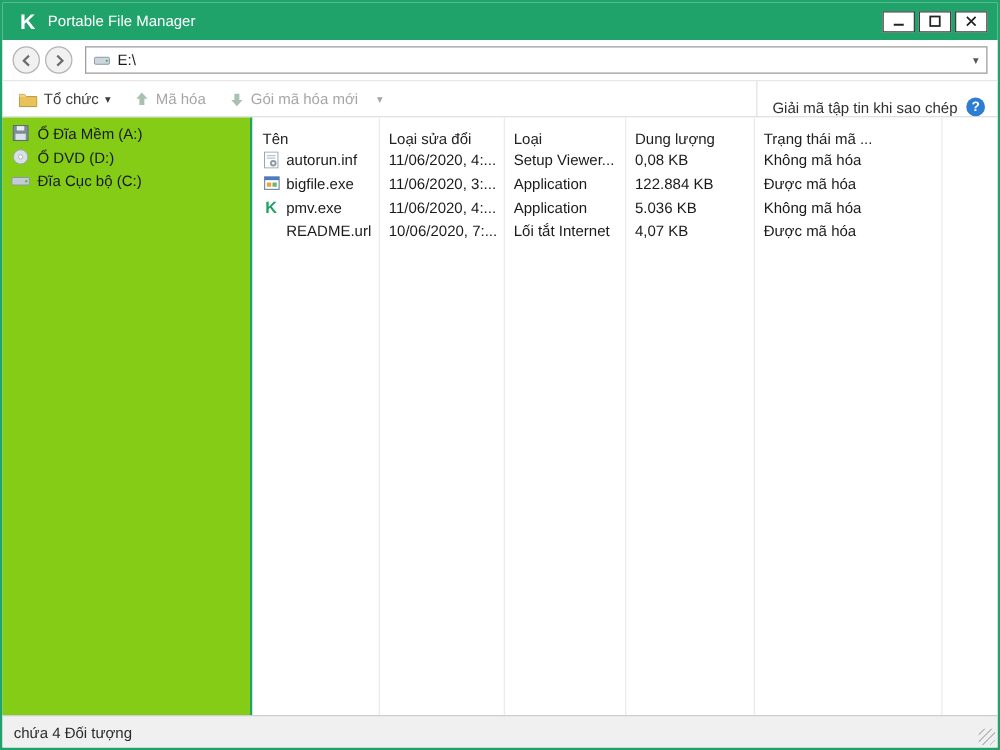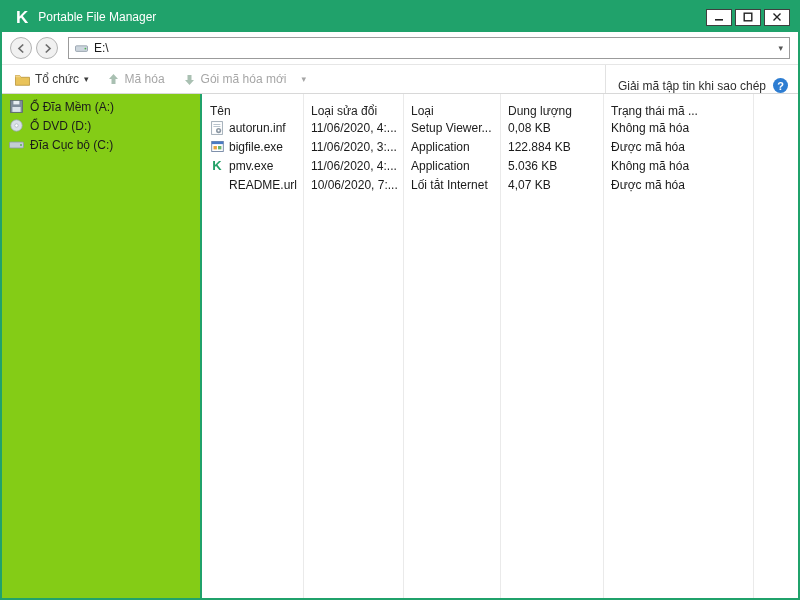--- a/index.html
+++ b/index.html
@@ -234,14 +234,18 @@
           <span>README.url</span>
         </div>
         <div class="cell c1">10/06/2020, 7:...</div>
         <div class="cell c2">Lối tắt Internet</div>
         <div class="cell c3">4,07 KB</div>
         <div class="cell c4">Được mã hóa</div>
       </div>
     </div>
   </div>
 
+  <div class="statusbar">
+    <span>chứa 4 Đối tượng</span>
+    <span class="grip"></span>
+  </div>
 
 </div>
 
 </body></html>

